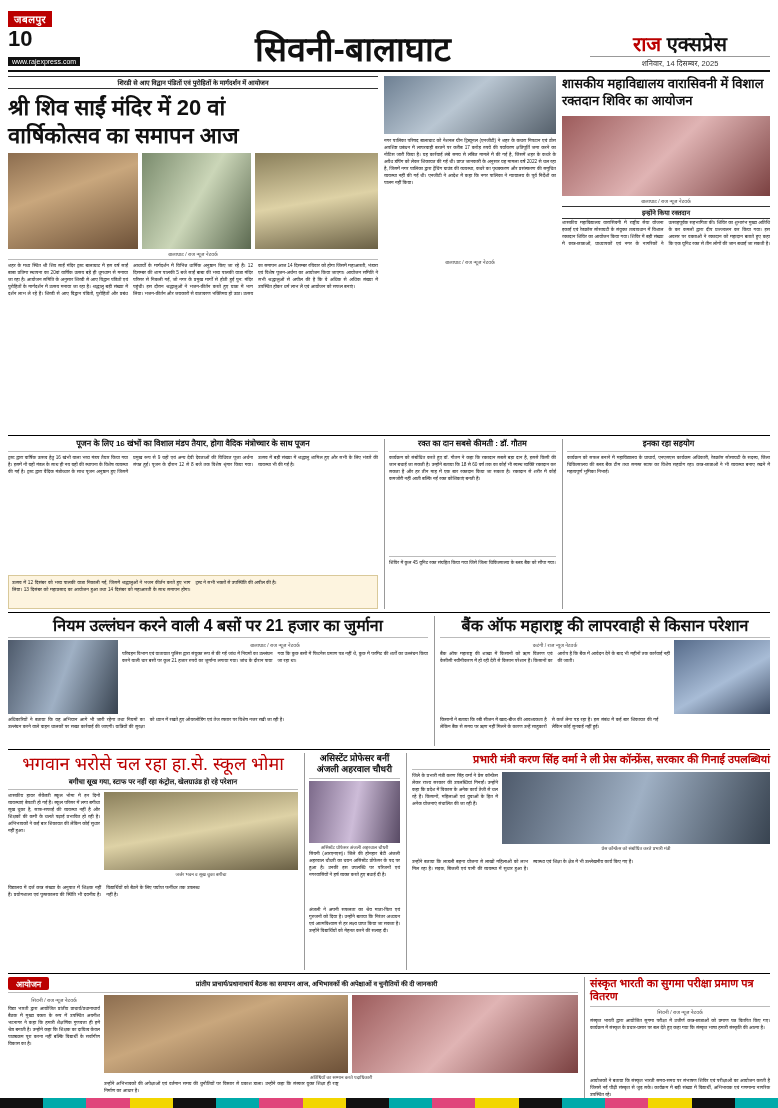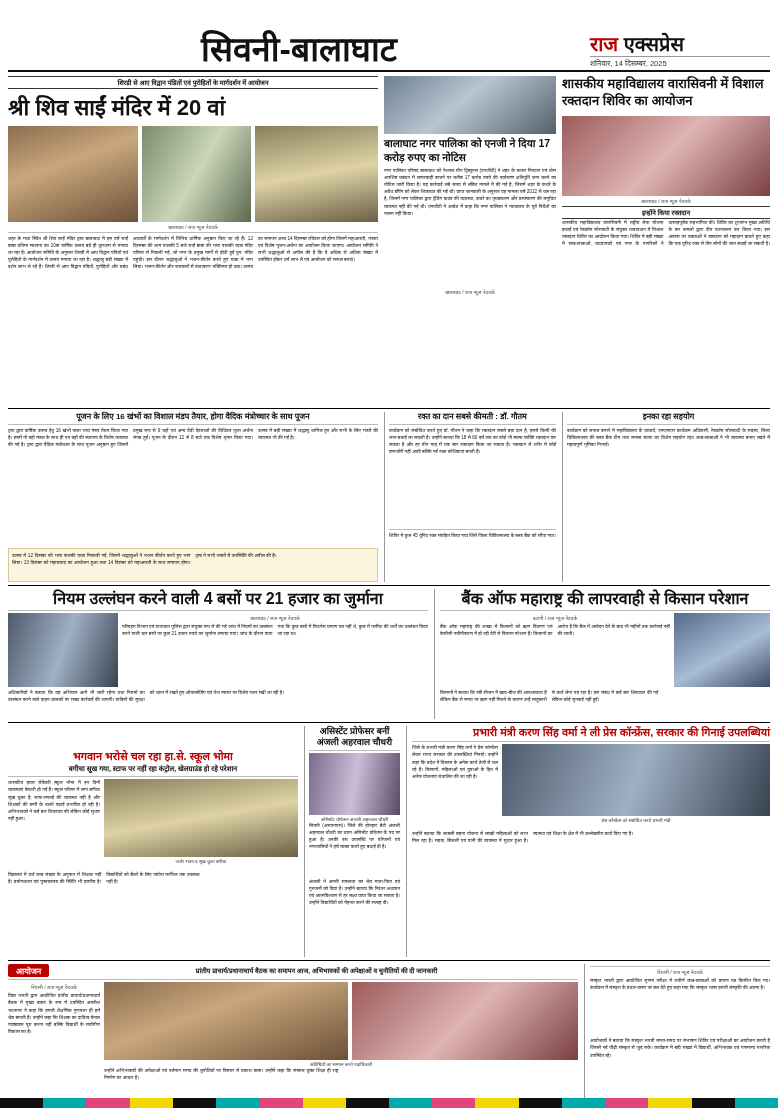--- a/index.html
+++ b/index.html
@@ -18,21 +18,21 @@
   
   .masthead { display:flex; align-items:flex-end; border-bottom:2px solid #111; padding-bottom:2px; }
   .mast-left { width:108px; }
   .mast-left .city {
     background:#b00; color:#fff; font-size:10px; padding:1px 6px; display:inline-block;
     font-weight:bold; letter-spacing:.5px;
   }
   .mast-left .pageno { font-size:22px; font-weight:bold; line-height:1; margin-top:1px; }
   .mast-center { flex:1; text-align:center; }
   .mast-center .title { font-size:34px; font-weight:bold; letter-spacing:0px; line-height:1.05; }
-  .mast-right { width:180px; text-align:left;margin-top:28px; }
+  .mast-right { width:180px; text-align:center;margin-top:28px; }
   .mast-right .brand { font-size:20px; font-weight:bold; color:#b00; line-height:1; }
   .mast-right .brand .k { color:#111; }
   .mast-right .date { font-size:7.5px; color:#333; border-top:1px solid #999; margin-top:2px; padding-top:1px; }
   .urlbar { background:#111; color:#fff; font-size:7px; padding:1px 4px; display:inline-block; margin-top:3px;}
 
   
   .rule { border-top:1px solid #000; margin:3px 0; }
   .thinrule { border-top:1px solid #bbb; margin:2px 0; }
   .body-text {
     font-size:4.7px; line-height:1.5; text-align:justify; color:#222;
@@ -72,77 +72,82 @@
 
   .two-col { column-count:2; }
   .three-col { column-count:3; }
   .hdr-red { color:#b00; font-weight:bold; }
 
   .tint { background:#fdf4df; border:1px solid #d9c99a; padding:3px; }
   .boxhl { font-size:8px; font-weight:bold; line-height:1.25; text-align:center; margin-bottom:2px; }
 
   .col-title-sm { font-size:9px; font-weight:bold; line-height:1.25; }
   .col-title-md { font-size:11px; font-weight:bold; line-height:1.25; }
-  .col-title-lg { font-size:11px; font-weight:bold; line-height:1.25;margin-top:24px; }
+  .col-title-lg { font-size:18px; font-weight:normal; line-height:1.25; }
 
   .strip-title { font-size:16px; font-weight:bold; line-height:1.2; }
 
   .ayojan-tag {
     display:inline-block; background:#b00; color:#fff; font-size:8px; font-weight:bold;
     padding:1px 8px; border-radius:2px;
   }
   .sub-kicker { font-size:7px; font-weight:bold; text-align:center; padding:1px 0; }
 
   .footer-dots { position:absolute; left:0; bottom:0; width:778px; height:10px; display:flex; }
   .footer-dots span { flex:1; }
 
   .vsep { border-left:1px solid #999; }
 </style>
 </head>
 <body>
 
 <div class="page">
 
   <div class="masthead">
+    <div class="mast-left">
+      <div class="city">जबलपुर</div>
+      <div class="pageno">10</div>
+      <div class="urlbar">www.rajexpress.com</div>
+    </div>
     <div class="mast-center">
       <div class="title">सिवनी-बालाघाट</div>
     </div>
     <div class="mast-right">
       <div class="brand">
         <span>राज</span><span class="k"> एक्सप्रेस</span>
       </div>
       <div class="date">शनिवार, 14 दिसम्बर, 2025</div>
     </div>
   </div>
 
   <div class="topzone">
 
     <div class="lead">
       <div class="lead-kicker">शिरडी से आए विद्वान पंडितों एवं पुरोहितों के मार्गदर्शन में आयोजन</div>
       <h1>
         <span>श्री शिव साईं मंदिर में 20 वां</span><br>
+        <span>वार्षिकोत्सव का समापन आज</span>
       </h1>
       <div class="imgrow">
         <div class="photo p1" style="width:36%"></div>
         <div class="photo p3" style="width:30%"></div>
         <div class="photo p6" style="width:34%"></div>
       </div>
       <div class="byline">बालाघाट / राज न्यूज नेटवर्क</div>
       <div class="thinrule"></div>
       <div class="body-text three-col" style="height:170px">शहर के मध्य स्थित श्री शिव साईं मंदिर ट्रस्ट बालाघाट में इस वर्ष साईं बाबा प्रतिमा स्थापना का 20वां वार्षिक उत्सव बड़े ही धूमधाम से मनाया जा रहा है। आयोजन समिति के अनुसार शिरडी से आए विद्वान पंडितों एवं पुरोहितों के मार्गदर्शन में उत्सव मनाया जा रहा है। श्रद्धालु बड़ी संख्या में दर्शन लाभ ले रहे हैं। शिरडी से आए विद्वान पंडितों, पुरोहितों और प्रबंध आचार्यों के मार्गदर्शन में विभिन्न धार्मिक अनुष्ठान किए जा रहे हैं।
 
 12 दिसम्बर की शाम पालकी 5 बजे साईं बाबा की भव्य पालकी यात्रा मंदिर परिसर से निकली गई, जो नगर के प्रमुख मार्गों से होती हुई पुन: मंदिर पहुंची। इस दौरान श्रद्धालुओं ने भजन-कीर्तन करते हुए यात्रा में भाग लिया। भजन-कीर्तन और जयकारों से वातावरण भक्तिमय हो उठा। उत्सव का समापन आज 14 दिसम्बर रविवार को होगा जिसमें महाआरती, भंडारा एवं विशेष पूजन-अर्चना का आयोजन किया जाएगा।
 
 आयोजन समिति ने सभी श्रद्धालुओं से अपील की है कि वे अधिक से अधिक संख्या में उपस्थित होकर धर्म लाभ लें एवं आयोजन को सफल बनाएं।</div>
     </div>
 
     <div class="topmid">
       <div class="photo p2" style="height:58px"></div>
       <div style="height:3px"></div>
-      <h2>बालाघाट नगर पालिका को एनजी ने दिया 17 करोड़ रुपए का नोटिस</h2>
       <div class="body-text" style="height:120px; column-count:1;">नगर पालिका परिषद बालाघाट को नेशनल ग्रीन ट्रिब्यूनल (एनजीटी) ने शहर के कचरा निपटान एवं ठोस अपशिष्ट प्रबंधन में लापरवाही बरतने पर करीब 17 करोड़ रुपये की पर्यावरण क्षतिपूर्ति जमा करने का नोटिस जारी किया है। यह कार्रवाई लंबे समय से लंबित मामले में की गई है, जिसमें शहर के कचरे के अवैध डंपिंग को लेकर शिकायत की गई थी।
 
 प्राप्त जानकारी के अनुसार यह मामला वर्ष 2022 से चल रहा है, जिसमें नगर पालिका द्वारा ट्रेंचिंग ग्राउंड की व्यवस्था, कचरे का पृथक्करण और प्रसंस्करण की समुचित व्यवस्था नहीं की गई थी। एनजीटी ने आदेश में कहा कि नगर पालिका ने न्यायालय के पूर्व निर्देशों का पालन नहीं किया।</div>
       <div class="byline">बालाघाट / राज न्यूज नेटवर्क</div>
     </div>
 
     <div class="topright">
       <h2>शासकीय महाविद्यालय वारासिवनी में विशाल रक्तदान शिविर का आयोजन</h2>
       <div class="photo p4" style="height:80px"></div>
       <div class="byline">बालाघाट / राज न्यूज नेटवर्क</div>
@@ -283,20 +288,21 @@
           </div>
           <div class="cap">अतिथियों का सम्मान करते पदाधिकारी</div>
           <div class="body-text two-col" style="height:32px">उन्होंने अभिभावकों की अपेक्षाओं एवं वर्तमान समय की चुनौतियों पर विस्तार से प्रकाश डाला। उन्होंने कहा कि संस्कार युक्त शिक्षा ही राष्ट्र निर्माण का आधार है।</div>
         </div>
       </div>
 
     </div>
 
     <div style="flex:1" class="vsep">
       <div style="padding-left:5px">
+        <div class="col-title-md hdr-red">संस्कृत भारती का सुगमा परीक्षा प्रमाण पत्र वितरण</div>
         <div class="thinrule"></div>
         <div class="byline">सिवनी / राज न्यूज नेटवर्क</div>
         <div class="body-text" style="height:60px">संस्कृत भारती द्वारा आयोजित सुगमा परीक्षा में उत्तीर्ण छात्र-छात्राओं को प्रमाण पत्र वितरित किए गए। कार्यक्रम में संस्कृत के प्रचार-प्रसार पर बल देते हुए कहा गया कि संस्कृत भाषा हमारी संस्कृति की आत्मा है।</div>
         <div class="body-text" style="height:58px">आयोजकों ने बताया कि संस्कृत भारती समय-समय पर संभाषण शिविर एवं परीक्षाओं का आयोजन करती है जिससे नई पीढ़ी संस्कृत से जुड़ सके। कार्यक्रम में बड़ी संख्या में विद्यार्थी, अभिभावक एवं गणमान्य नागरिक उपस्थित रहे।</div>
 
       </div>
     </div>
   </div>
 
   <div class="footer-dots">

